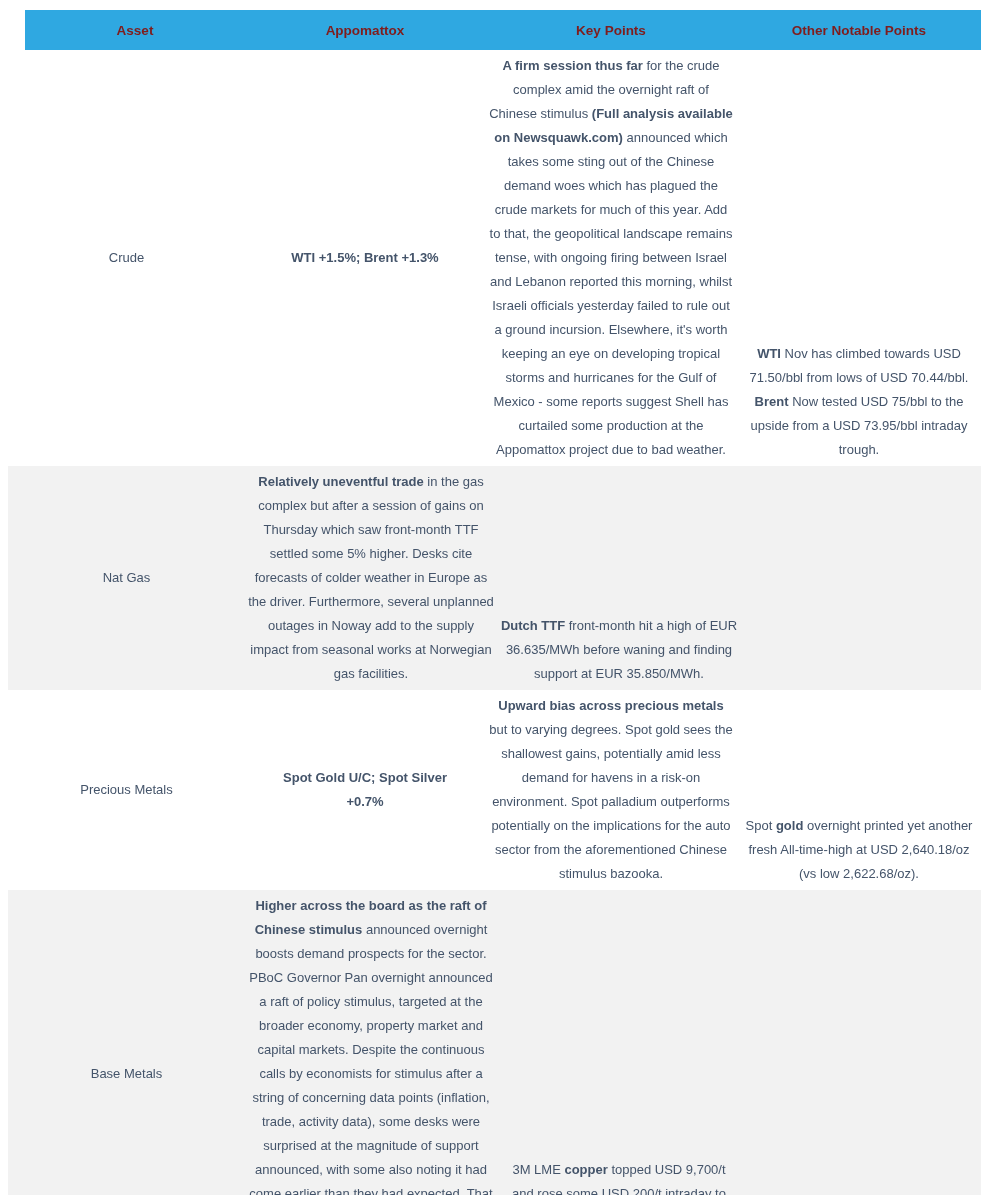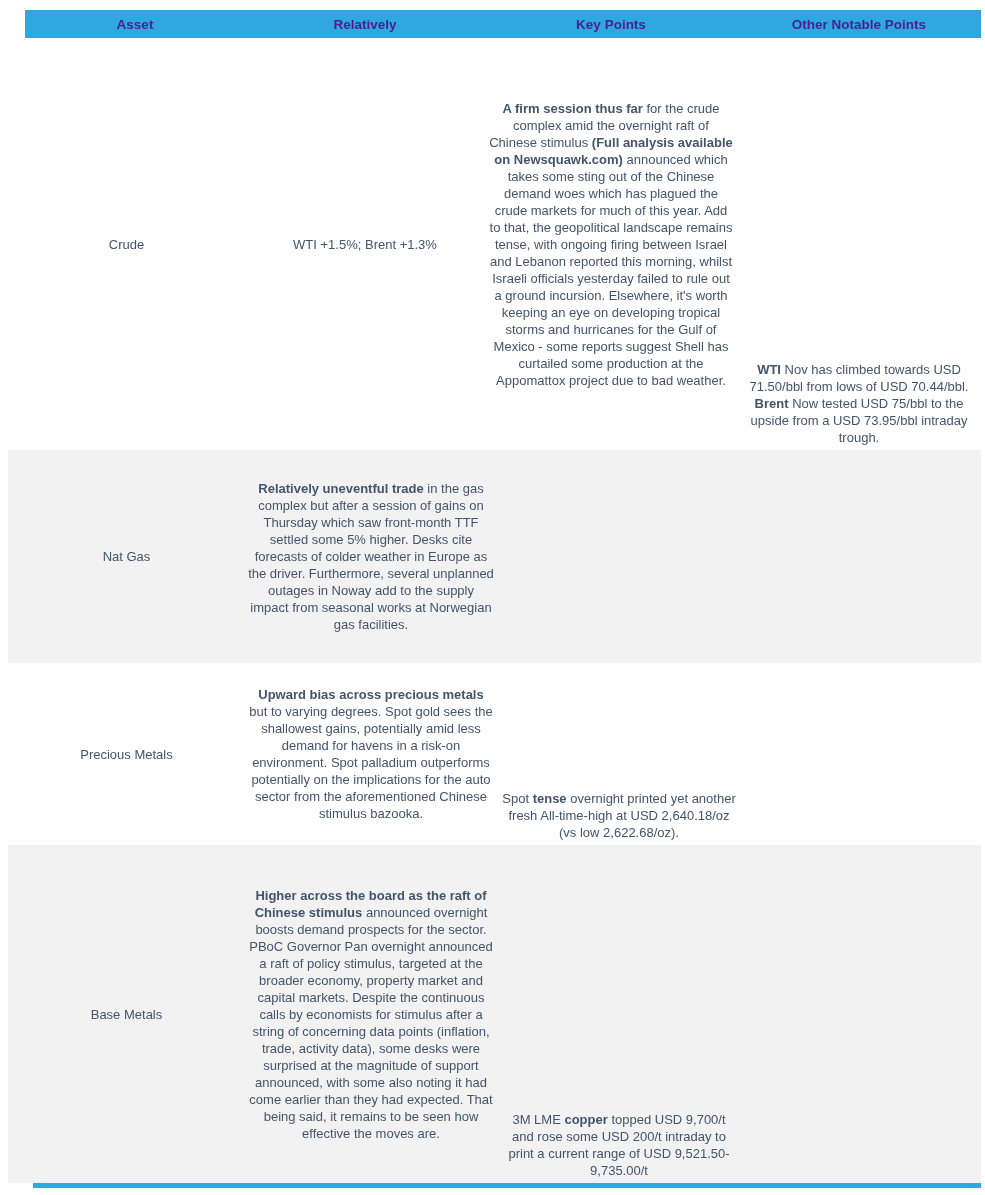--- a/index.html
+++ b/index.html
@@ -17,75 +17,75 @@
     left: 8px;
     top: 10px;
     width: 973px;
   }
   .hdr-row {
     display: flex;
     padding-left: 17px;
   }
   .hdr-cell {
     background: #2FA8E1;
-    color: #4c1d95;
+    color: #7f1d1d;
     font-weight: bold;
     font-size: 13.5px;
-    height: 28px;
+    height: 40px;
     display: flex;
     align-items: center;
     justify-content: center;
     text-align: center;
   }
   .row {
     display: flex;
     background: #ffffff;
   }
   .row.alt { background: #F2F2F2; }
   .row:nth-child(1) { min-height: 412px; }
   .row:nth-child(2) { min-height: 213px; }
   .row:nth-child(3) { min-height: 182px; }
   .row:nth-child(4) { min-height: 338px; }
   .cell {
     display: flex;
     align-items: center;
     justify-content: center;
     text-align: center;
     font-size: 13px;
-    line-height: 17px;
+    line-height: 24px;
     padding: 4px 3px;
   }
   .c0 { width: 237px; text-align: right; }
   .c1 { width: 240px; }
   .c2 { width: 252px; }
   .c3 { width: 244px; align-items: flex-end; }
   .hc0 { width: 220px; }
   .hc1 { width: 240px; }
   .hc2 { width: 252px; }
   .hc3 { width: 244px; }
-  .perf-inner { max-width: 200px; }
+  .perf-inner { max-width: 200px; font-weight: bold; }
   .bottom-bar {
     margin-left: 25px;
     width: 948px;
     height: 5px;
     background: #2FA8E1;
   }
   b { font-weight: bold; }
 </style>
 </head>
 <body>
 
 <div class="table-wrap">
 
   <div class="hdr-row">
     <div class="hdr-cell hc0">
       <span>Asset</span>
     </div>
     <div class="hdr-cell hc1">
-      <span>Relatively</span>
+      <span>Appomattox</span>
     </div>
     <div class="hdr-cell hc2">
       <span>Key Points</span>
     </div>
     <div class="hdr-cell hc3">
       <span>Other Notable Points</span>
     </div>
   </div>
 
   <div>
@@ -103,30 +103,36 @@
       <div><b>WTI</b><span> Nov has climbed towards USD 71.50/bbl from lows of USD 70.44/bbl. </span><b>Brent</b><span> Now tested USD 75/bbl to the upside from a USD 73.95/bbl intraday trough.</span></div>
     </div>
   </div>
       <div class="row alt">
     <div class="cell c0">
       <div>Nat Gas</div>
     </div>
     <div class="cell c2">
       <div><b>Relatively uneventful trade</b><span> in the gas complex but after a session of gains on Thursday which saw front-month TTF settled some 5% higher. Desks cite forecasts of colder weather in Europe as the driver. Furthermore, several unplanned outages in Noway add to the supply impact from seasonal works at Norwegian gas facilities.</span></div>
     </div>
+    <div class="cell c3">
+      <div><b>Dutch TTF</b><span> front-month hit a high of EUR 36.635/MWh before waning and finding support at EUR 35.850/MWh.</span></div>
+    </div>
   </div>
       <div class="row">
     <div class="cell c0">
       <div>Precious Metals</div>
     </div>
+    <div class="cell c1">
+      <div class="perf-inner">Spot Gold U/C; Spot Silver +0.7%</div>
+    </div>
     <div class="cell c2">
       <div><b>Upward bias across precious metals</b><span> but to varying degrees. Spot gold sees the shallowest gains, potentially amid less demand for havens in a risk-on environment. Spot palladium outperforms potentially on the implications for the auto sector from the aforementioned Chinese stimulus bazooka.</span></div>
     </div>
     <div class="cell c3">
-      <div><span>Spot </span><b>tense</b><span> overnight printed yet another fresh All-time-high at USD 2,640.18/oz (vs low 2,622.68/oz).</span></div>
+      <div><span>Spot </span><b>gold</b><span> overnight printed yet another fresh All-time-high at USD 2,640.18/oz (vs low 2,622.68/oz).</span></div>
     </div>
   </div>
       <div class="row alt">
     <div class="cell c0">
       <div>Base Metals</div>
     </div>
     <div class="cell c2">
       <div><b>Higher across the board as the raft of Chinese stimulus</b><span> announced overnight boosts demand prospects for the sector. PBoC Governor Pan overnight announced a raft of policy stimulus, targeted at the broader economy, property market and capital markets. Despite the continuous calls by economists for stimulus after a string of concerning data points (inflation, trade, activity data), some desks were surprised at the magnitude of support announced, with some also noting it had come earlier than they had expected. That being said, it remains to be seen how effective the moves are.</span></div>
     </div>
     <div class="cell c3">

